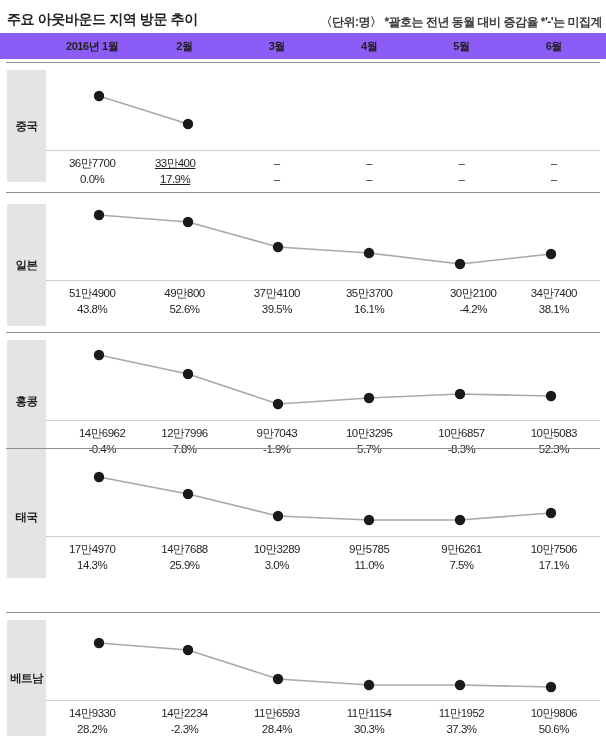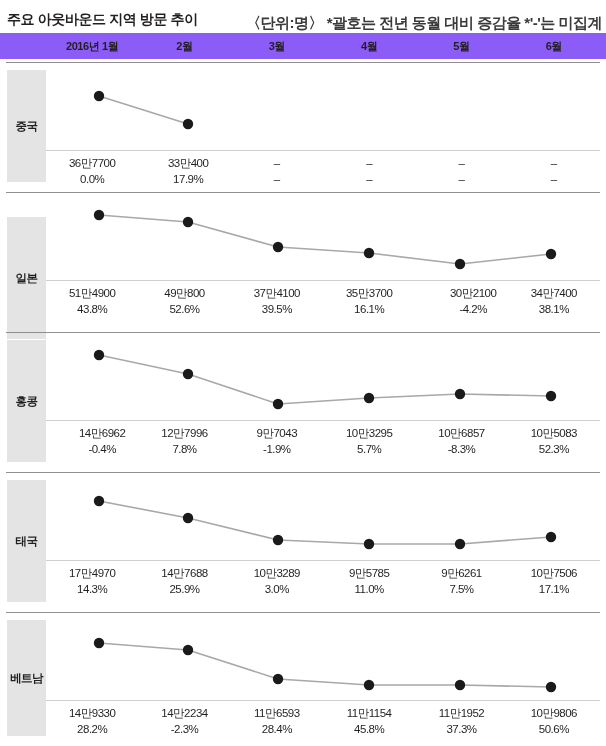--- a/index.html
+++ b/index.html
@@ -23,21 +23,21 @@
     display: flex; align-items: center;
   }
   .chart-title {
     position: absolute; left: 7px; top: 11px;
     font-size: 14px; font-weight: bold;
     letter-spacing: -0.4px;
     white-space: nowrap;
   }
   .unit-note {
     position: absolute; right: 4px; top: 14px;
-    font-size: 15px; font-weight: bold;
+    font-size: 12px; font-weight: bold;
     letter-spacing: -0.5px;
     white-space: nowrap;
     color: #3a3a3a;
   }
 
   
   .month-band {
     position: absolute; left: 0; top: 33px;
     width: 606px; height: 26px;
     background: #8b5cf6;
@@ -120,21 +120,21 @@
             <circle cx="53" cy="24" r="5.2" fill="#1a1a1a"></circle>
             <circle cx="142" cy="52" r="5.2" fill="#1a1a1a"></circle>
           </svg>
         </div>
         <div class="axis-line" style="top: 88px; background: rgb(207, 207, 207);"></div>
         <div class="values-grid" style="top: 93px; height: 34px;">
           <div class="value-cell" style="left: 0px; width: 92.3333px;">
             <span class="v-amount">36만7700</span>
             <span class="v-rate">0.0%</span>
           </div>
-          <div class="value-cell" style="left: 96px; width: 92.3333px;">
+          <div class="value-cell" style="left: 83px; width: 92.3333px; text-decoration: underline;">
             <span class="v-amount">33만400</span>
             <span class="v-rate">17.9%</span>
           </div>
           <div class="value-cell" style="left: 184.667px; width: 92.3333px;">
             <span class="v-amount">–</span>
             <span class="v-rate">–</span>
           </div>
           <div class="value-cell" style="left: 277px; width: 92.3333px;">
             <span class="v-amount">–</span>
             <span class="v-rate">–</span>
@@ -144,21 +144,21 @@
             <span class="v-rate">–</span>
           </div>
           <div class="value-cell" style="left: 461.667px; width: 92.3333px;">
             <span class="v-amount">–</span>
             <span class="v-rate">–</span>
           </div>
         </div>
       </div>
       <div class="region-row" style="top: 192px; height: 140px;">
         <div class="row-sep" style="background: rgb(143, 143, 143);"></div>
-        <div class="label-box" style="top: 25px; height: 122px; background: rgb(228, 228, 228);">
+        <div class="label-box" style="top: 12px; height: 122px; background: rgb(228, 228, 228);">
           <span>일본</span>
         </div>
         <div class="plot" style="top: 10px; height: 78px;">
           <svg viewBox="0 0 554 78" preserveAspectRatio="none">
             <polyline points="53,13 142,20 232,45 323,51 414,62 505,52" fill="none" stroke="#a8a8a8" stroke-width="1.6" stroke-linejoin="round"></polyline>
             <circle cx="53" cy="13" r="5.2" fill="#1a1a1a"></circle>
             <circle cx="142" cy="20" r="5.2" fill="#1a1a1a"></circle>
             <circle cx="232" cy="45" r="5.2" fill="#1a1a1a"></circle>
             <circle cx="323" cy="51" r="5.2" fill="#1a1a1a"></circle>
             <circle cx="414" cy="62" r="5.2" fill="#1a1a1a"></circle>
@@ -230,21 +230,21 @@
           <div class="value-cell" style="left: 369.333px; width: 92.3333px;">
             <span class="v-amount">10만6857</span>
             <span class="v-rate">-8.3%</span>
           </div>
           <div class="value-cell" style="left: 461.667px; width: 92.3333px;">
             <span class="v-amount">10만5083</span>
             <span class="v-rate">52.3%</span>
           </div>
         </div>
       </div>
-      <div class="region-row" style="top: 472px; height: 140px;">
+      <div class="region-row" style="top: 448px; height: 140px;">
         <div class="row-sep" style="background: rgb(143, 143, 143);"></div>
         <div class="label-box" style="top: 8px; height: 122px; background: rgb(228, 228, 228);">
           <span>태국</span>
         </div>
         <div class="plot" style="top: 10px; height: 78px;">
           <svg viewBox="0 0 554 78" preserveAspectRatio="none">
             <polyline points="53,19 142,36 232,58 323,62 414,62 505,55" fill="none" stroke="#a8a8a8" stroke-width="1.6" stroke-linejoin="round"></polyline>
             <circle cx="53" cy="19" r="5.2" fill="#1a1a1a"></circle>
             <circle cx="142" cy="36" r="5.2" fill="#1a1a1a"></circle>
             <circle cx="232" cy="58" r="5.2" fill="#1a1a1a"></circle>
@@ -306,21 +306,21 @@
           <div class="value-cell" style="left: 92.3333px; width: 92.3333px;">
             <span class="v-amount">14만2234</span>
             <span class="v-rate">-2.3%</span>
           </div>
           <div class="value-cell" style="left: 184.667px; width: 92.3333px;">
             <span class="v-amount">11만6593</span>
             <span class="v-rate">28.4%</span>
           </div>
           <div class="value-cell" style="left: 277px; width: 92.3333px;">
             <span class="v-amount">11만1154</span>
-            <span class="v-rate">45.8%</span>
+            <span class="v-rate">30.3%</span>
           </div>
           <div class="value-cell" style="left: 369.333px; width: 92.3333px;">
             <span class="v-amount">11만1952</span>
             <span class="v-rate">37.3%</span>
           </div>
           <div class="value-cell" style="left: 461.667px; width: 92.3333px;">
             <span class="v-amount">10만9806</span>
             <span class="v-rate">50.6%</span>
           </div>
         </div>

